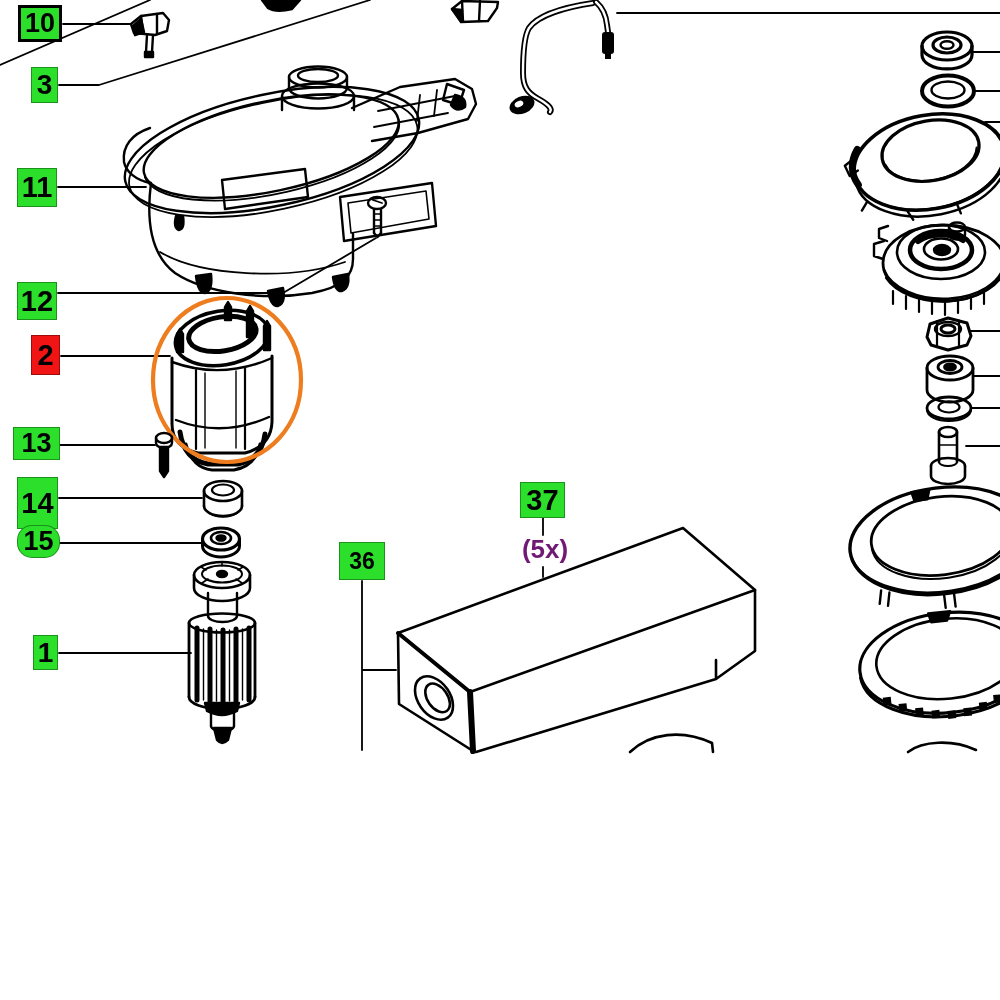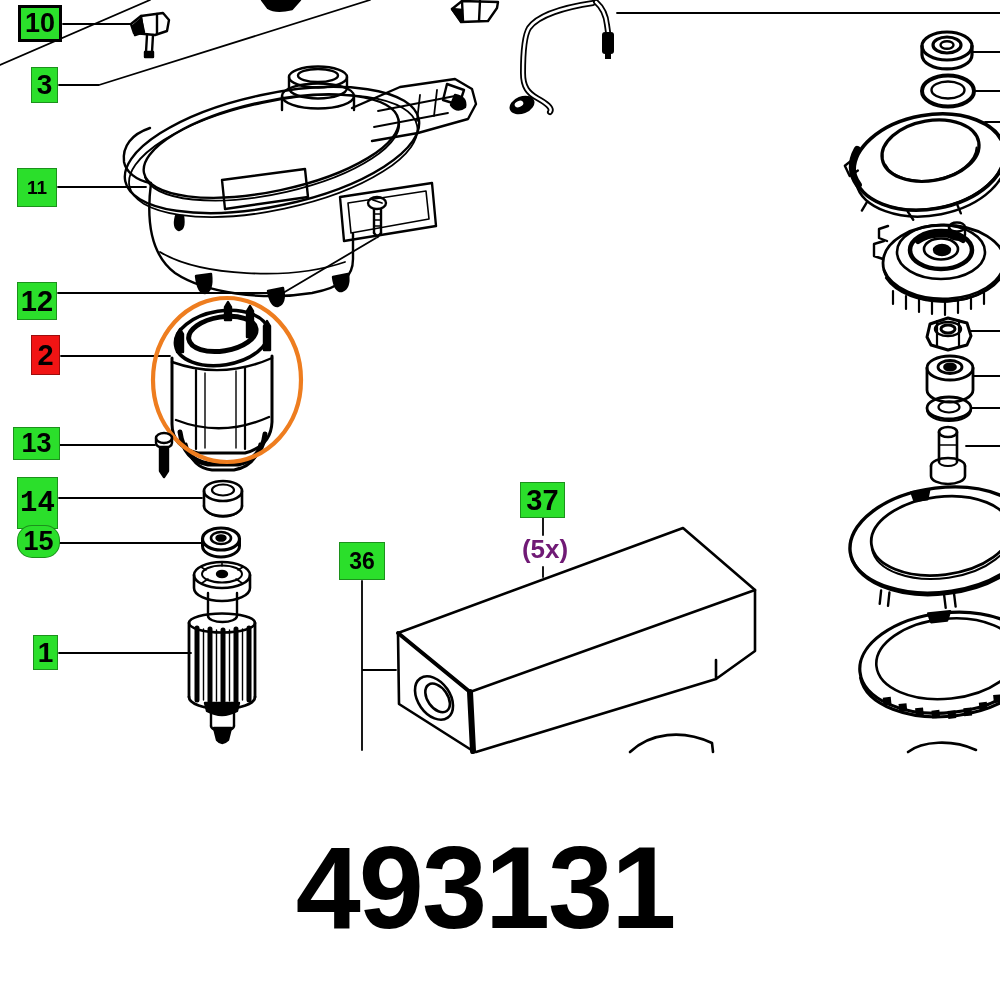--- a/index.html
+++ b/index.html
@@ -275,27 +275,26 @@
         <path d="M934,612 h22 l-4,9 h-16 z" fill="#000"></path>
       </g>
 
       <path d="M908,752 C922,741 952,739 976,750" stroke-width="2.6"></path>
 
     </g>
   </svg>
 
   <div class="plabel boxed" style="left:18px;top:5px;width:44px;height:37px;font-size:27px;">10</div>
   <div class="plabel" style="left:31px;top:67px;width:27px;height:36px;font-size:28px;">3</div>
-  <div class="plabel" style="left:17px;top:168px;width:40px;height:39px;font-size:19px;">11</div>
+  <div class="plabel" style="left:17px;top:168px;width:40px;height:39px;font-size:29px;">11</div>
   <div class="plabel" style="left:17px;top:282px;width:40px;height:38px;font-size:29px;text-align:right;">12</div>
   <div class="plabel red" style="left:31px;top:335px;width:29px;height:40px;font-size:29px;">2</div>
   <div class="plabel" style="left:13px;top:427px;width:47px;height:33px;font-size:27px;">13</div>
-  <div class="plabel" style="left:17px;top:477px;width:41px;height:52px;font-size:29px;font-family:Liberation Mono, monospace;">14</div>
+  <div class="plabel" style="left:17px;top:477px;width:41px;height:52px;font-size:29px;">14</div>
   <div class="plabel" style="left:17px;top:525px;width:43px;height:33px;font-size:27px;border-radius:15px;">15</div>
   <div class="plabel" style="left:33px;top:635px;width:25px;height:35px;font-size:28px;">1</div>
   <div class="plabel" style="left:339px;top:542px;width:46px;height:38px;font-size:23px;">36</div>
   <div class="plabel" style="left:520px;top:482px;width:45px;height:36px;font-size:29px;">37</div>
 
   <div class="qty-note" style="left:515px;top:535px;width:60px;height:28px;font-size:26px;">(5x)</div>
 
-  <div class="order-number">493131</div>
 
 </div>
 
 </body></html>

